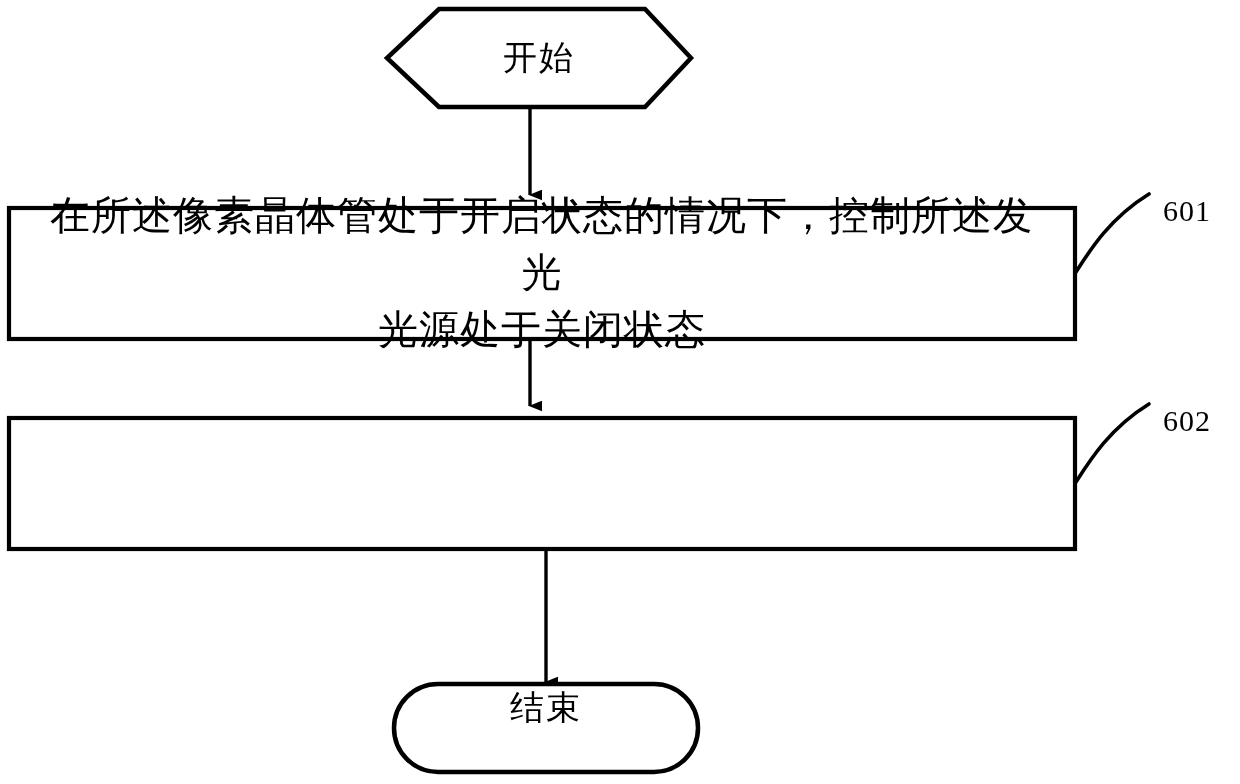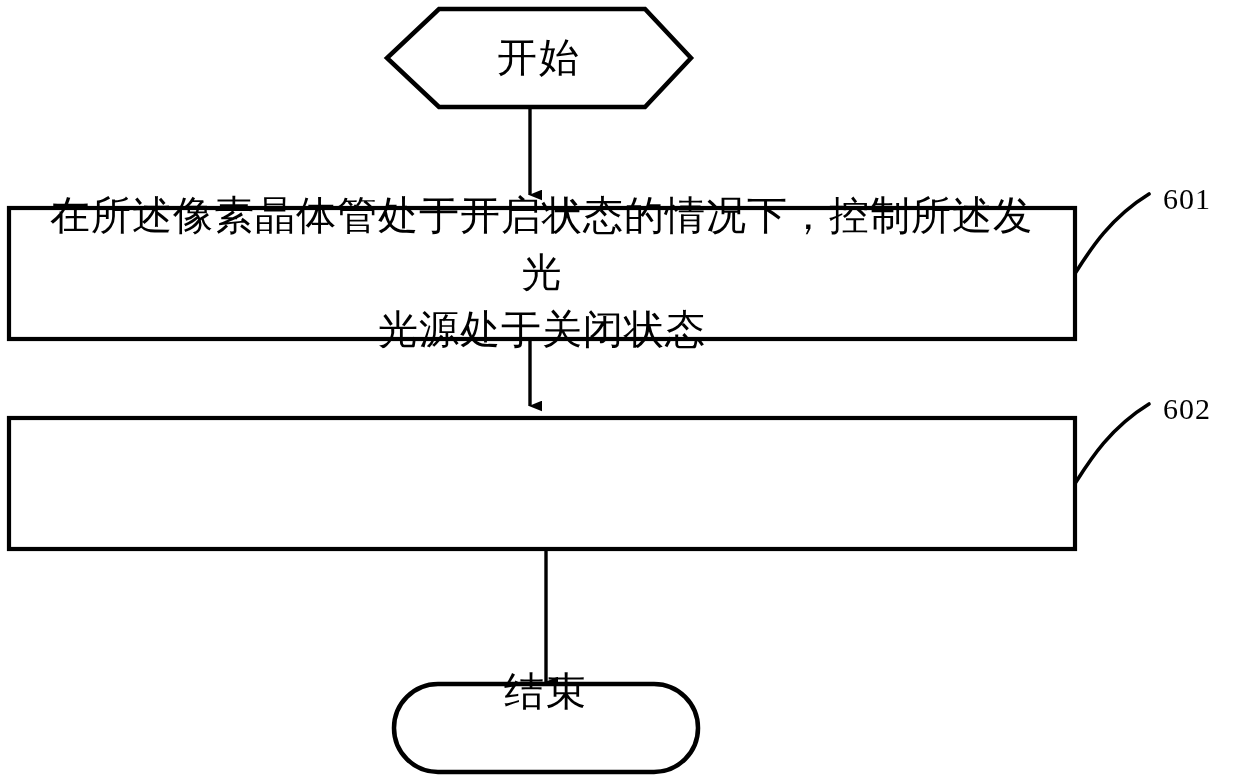--- a/index.html
+++ b/index.html
@@ -31,36 +31,37 @@
     align-items: center;
     justify-content: center;
     text-align: center;
     color: #000000;
     font-family: "Liberation Serif", "DejaVu Serif", serif;
     line-height: 1.42;
     white-space: pre-line;
     pointer-events: none;
   }
   .terminal-label {
-    font-size: 40px;
+    font-size: 34px;
     letter-spacing: 2px;
   }
   .process-label {
     font-size: 40px;
     letter-spacing: 1px;
     padding: 0 22px;
     box-sizing: border-box;
   }
   .ref-label {
     position: absolute;
     color: #000000;
     font-family: "Liberation Serif", "DejaVu Serif", serif;
     font-size: 30px;
     letter-spacing: 1px;
     white-space: nowrap;
+    margin-top: 12px;
   }
 </style>
 </head>
 <body>
 
 <div id="canvas">
 
   <svg id="flow-svg" viewBox="0 0 1240 784" xmlns="http://www.w3.org/2000/svg">
     <defs>
       <marker id="arrowhead" markerWidth="12" markerHeight="14" refX="5.5" refY="12.4" orient="auto" markerUnits="userSpaceOnUse">
@@ -90,15 +91,15 @@
   <div class="node-text terminal-label" style="left:387px; top:9px; width:304px; height:98px;">开始</div>
 
   <div class="node-text process-label" style="left:9px; top:208px; width:1066px; height:131px;">在所述像素晶体管处于开启状态的情况下，控制所述发光
 光源处于关闭状态</div>
 
   <div class="ref-label" style="left:1163px; top:182px;">601</div>
 
 
   <div class="ref-label" style="left:1163px; top:392px;">602</div>
 
-  <div class="node-text terminal-label" style="left:394px; top:648px; width:304px; height:88px;">结束</div>
+  <div class="node-text terminal-label" style="left:394px; top:664px; width:304px; height:88px;">结束</div>
 
 </div>
 
 </body></html>

